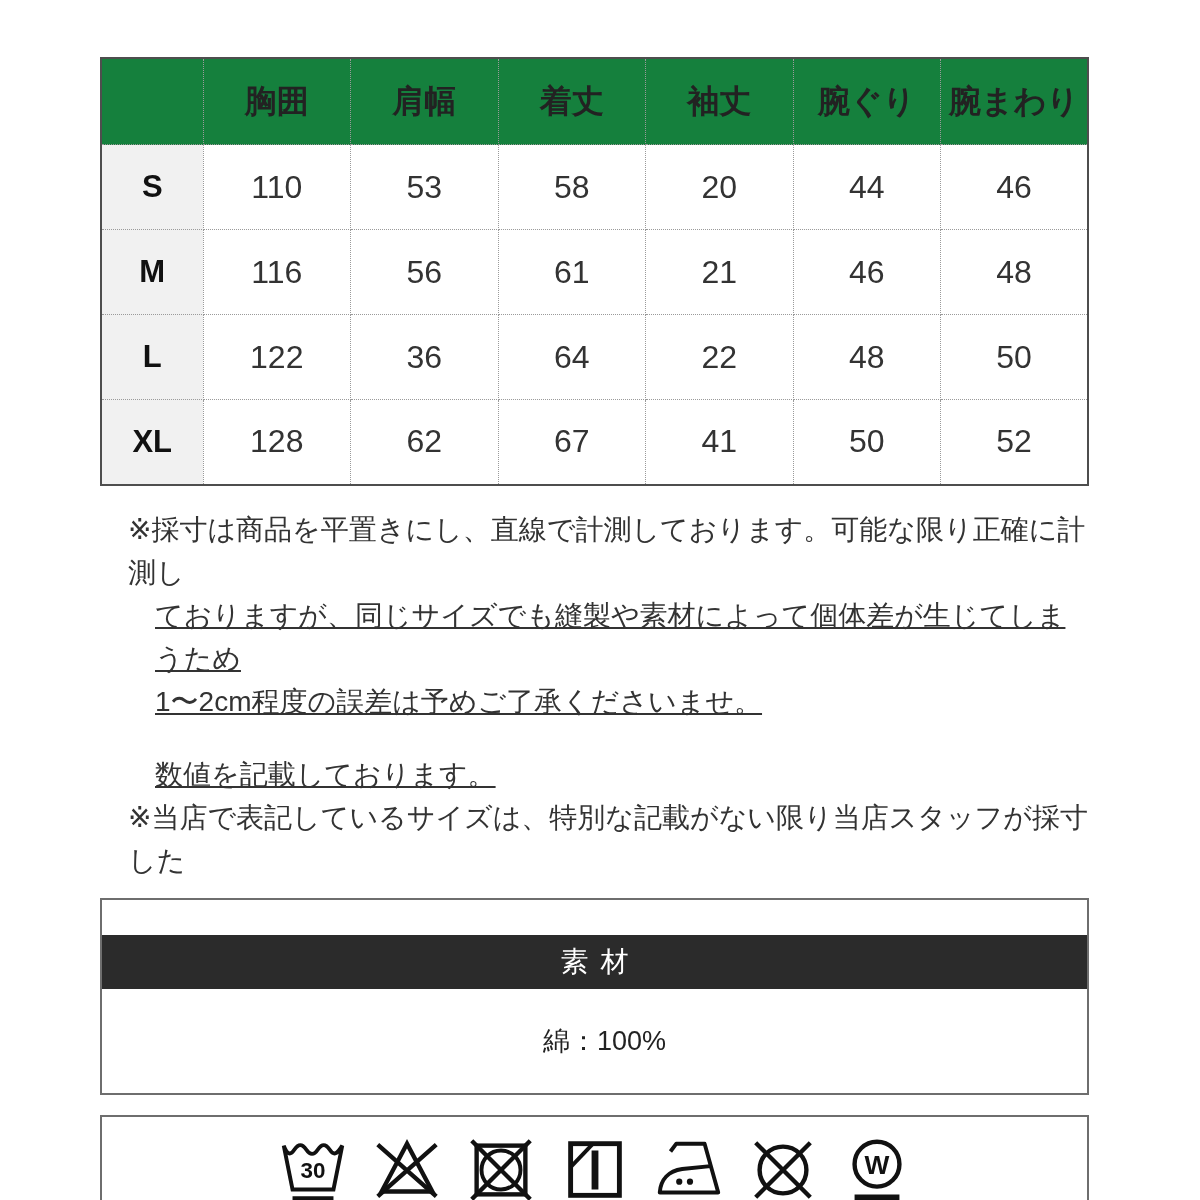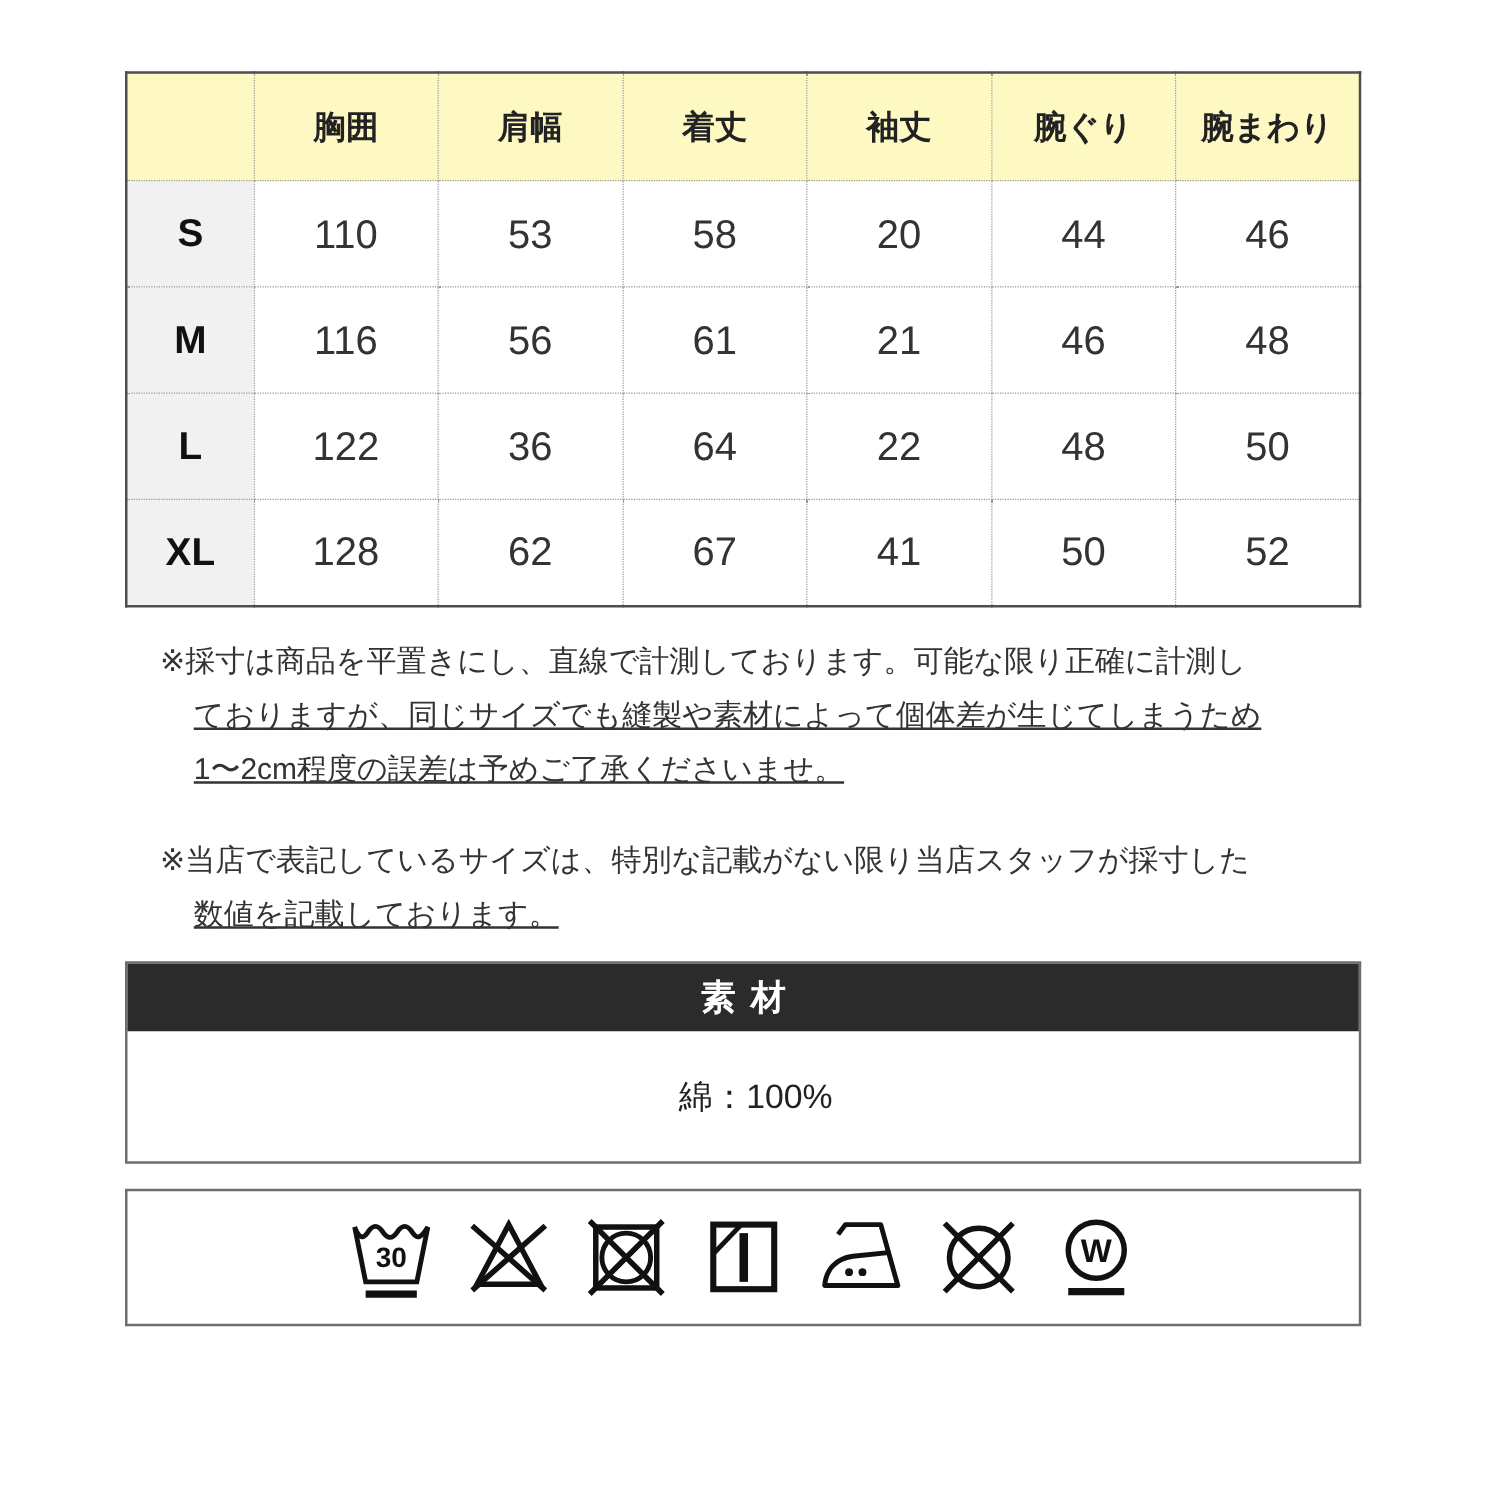--- a/index.html
+++ b/index.html
@@ -23,44 +23,45 @@
     border:1px dotted #9a9a9a;
     text-align:center;vertical-align:middle;
     padding:0;
   }
   tr.title-row th{
     background:#2b2b2b;color:#ffffff;
     height:53px;font-size:30px;font-weight:bold;
     letter-spacing:6px;border:none;
   }
   tr.col-header-row th{
-    background:#fef9c3;height:85px;
-    font-size:26px;font-weight:bold;color:#222;
+    background:#15803d;height:85px;
+    font-size:32px;font-weight:bold;color:#222;
   }
   tbody th.size-label{
     background:#f1f1f1;font-size:31px;font-weight:bold;color:#111;
   }
   tbody tr{height:85px;}
   tbody td{font-size:32px;color:#333;background:#fff;}
 
   
   .notes{margin:22px 0 0 28px;}
-  .note{font-size:24px;line-height:43px;color:#333;}
+  .note{font-size:28px;line-height:43px;color:#333;}
   .note + .note{margin-top:30px;}
   .note .cont{padding-left:27px;text-decoration:underline;}
 
   
   .section{border:2px solid #6e6e6e;background:#fff;}
   .section.material{margin-top:16px;}
   .section.laundry{margin-top:20px;}
   .section-header{
     background:#2b2b2b;color:#fff;height:54px;
     display:flex;align-items:center;justify-content:center;
-    font-size:28px;font-weight:bold;letter-spacing:12px;
+    font-size:28px;font-weight:normal;letter-spacing:12px;
     text-indent:12px; 
+    margin-top:35px;
   }
   .section-body{
     display:flex;align-items:center;justify-content:center;
   }
   .material-body{height:104px;font-size:27px;color:#222;padding-left:20px;}
   .laundry-body{height:106px;gap:16px;}
   .laundry-body svg{display:block;}
   .care-icon{flex:0 0 auto;}
   .icon-stroke{stroke:#111;fill:none;}
   svg text{fill:#111;font-family:"Liberation Sans","DejaVu Sans",sans-serif;font-weight:bold;}
@@ -131,22 +132,22 @@
     </tbody>
   </table>
 
   <div class="notes">
     <div class="note">
       <div class="note-line">※採寸は商品を平置きにし、直線で計測しております。可能な限り正確に計測し</div>
       <div class="note-line cont">ておりますが、同じサイズでも縫製や素材によって個体差が生じてしまうため</div>
       <div class="note-line cont">1〜2cm程度の誤差は予めご了承くださいませ。</div>
     </div>
     <div class="note">
+      <div class="note-line cont">数値を記載しております。</div>
       <div class="note-line">※当店で表記しているサイズは、特別な記載がない限り当店スタッフが採寸した</div>
-      <div class="note-line cont">数値を記載しております。</div>
     </div>
   </div>
 
   <div class="section material">
     <div class="section-header">素材</div>
     <div class="section-body material-body">
       <span>綿：100%</span>
     </div>
   </div>
 

